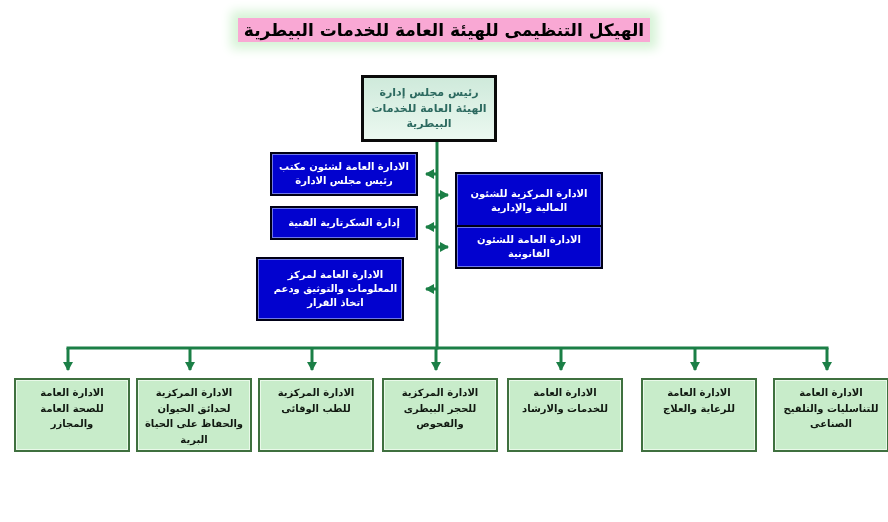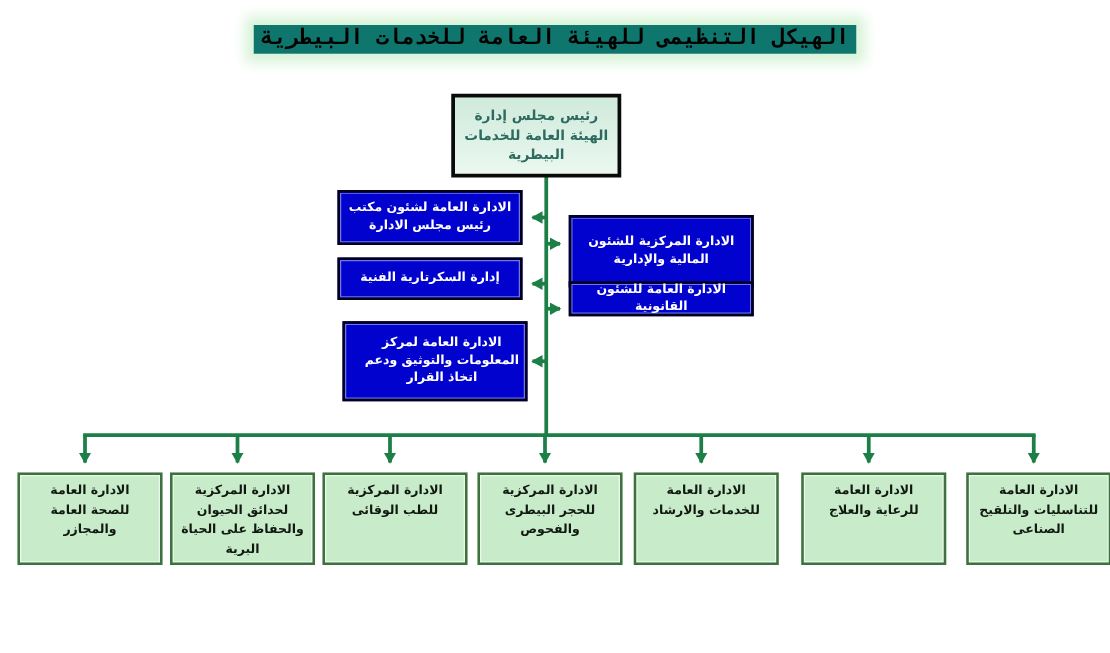--- a/index.html
+++ b/index.html
@@ -13,24 +13,23 @@
   }
   .title {
     position: absolute;
     top: 20px; left: 0; right: 0;
     text-align: center;
     font-size: 17px;
     font-weight: bold;
     color: #000000;
   }
   .title .hl {
-    background: #0f766e;
+    background: #f9a8d4;
     box-shadow: 0 0 10px 7px #d7f3d7;
     padding: 2px 6px;
-    font-family: Liberation Mono, monospace;
   }
   svg.connectors { position: absolute; top: 0; left: 0; }
   .conn { stroke: #1b7f46; stroke-width: 3; fill: none; }
   .ah-fill { fill: #1b7f46; }
 
   .node {
     position: absolute;
     box-sizing: border-box;
     display: flex;
     align-items: center;
@@ -50,23 +49,23 @@
   .branch {
     width: 148px;
     background: #0202cf;
     border: 2px solid #000016;
     box-shadow: inset 0 0 0 1px rgba(200,215,255,0.55);
     color: #ffffff;
     font-size: 10px;
   }
   .L1 { left: 270px; top: 152px; height: 44px; }
   .L2 { left: 270px; top: 206px; height: 34px; }
-  .L3 { left: 274px; top: 257px; height: 64px; padding-left: 11px; }
+  .L3 { left: 256px; top: 257px; height: 64px; padding-left: 11px; }
   .R1 { left: 455px; top: 172px; height: 58px; }
-  .R2 { left: 455px; top: 225px; height: 28px; }
+  .R2 { left: 455px; top: 225px; height: 44px; }
 
   .dept {
     top: 378px;
     width: 116px;
     height: 74px;
     background: #c8ecca;
     border: 2px solid #3f703f;
     box-shadow: inset 0 0 0 1px #e9f9e9;
     color: #101810;
     font-size: 10px;

